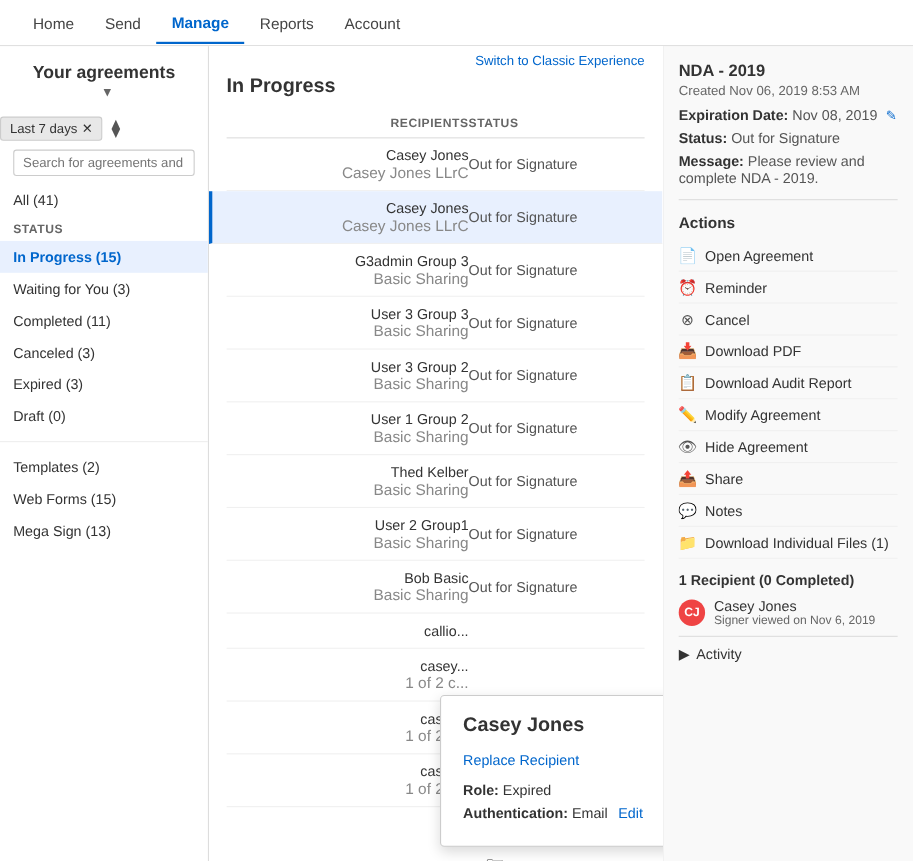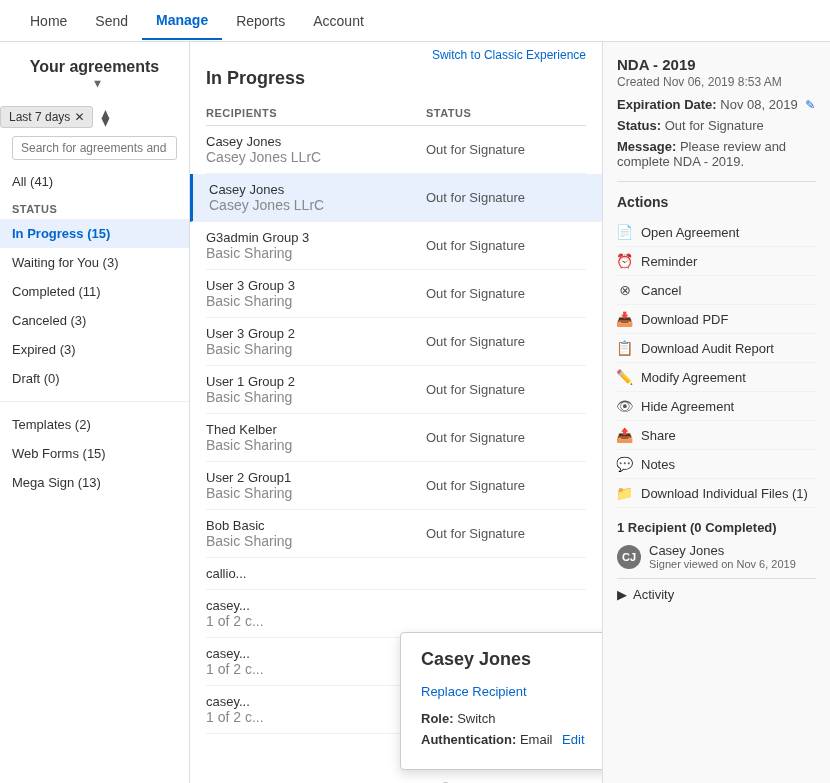--- a/index.html
+++ b/index.html
@@ -30,21 +30,21 @@
     
     .content-area { flex: 1; background: #fff; overflow-y: auto; position: relative; }
 
     
     .switch-classic { text-align: right; padding: 6px 16px; font-size: 12px; color: #0066cc; cursor: pointer; }
 
     
     .agreement-section { padding: 0 16px; }
     .section-title { font-size: 18px; font-weight: bold; color: #333; margin-bottom: 12px; }
     .table-header { display: flex; padding: 6px 0; border-bottom: 1px solid #ddd; font-size: 11px; color: #666; font-weight: bold; text-transform: uppercase; letter-spacing: 0.5px; }
-    .col-recipients { flex: 1; }
+    .col-recipients { flex: 1; text-align: right; }
     .col-status { width: 160px; }
 
     .agreement-row { display: flex; align-items: center; padding: 8px 0; border-bottom: 1px solid #f0f0f0; cursor: pointer; }
     .agreement-row.selected { background: #e8f0fe; margin: 0 -16px; padding: 8px 16px; border-left: 3px solid #0066cc; }
     .recipient-info { flex: 1; }
     .recipient-name { font-size: 13px; color: #333; font-weight: 500; }
     .recipient-sub { font-size: 14px; color: #888; }
     .status-text { width: 160px; font-size: 13px; color: #555; }
 
     
@@ -55,21 +55,21 @@
     .panel-field-label { font-weight: bold; color: #333; }
     .panel-field-value { color: #555; }
     .edit-icon { color: #0066cc; cursor: pointer; font-size: 12px; margin-left: 4px; }
     .panel-divider { border: none; border-top: 1px solid #ddd; margin: 12px 0; }
     .actions-title { font-size: 14px; font-weight: bold; color: #333; margin-bottom: 8px; }
     .action-item { display: flex; align-items: center; gap: 8px; padding: 6px 0; cursor: pointer; font-size: 13px; color: #333; border-bottom: 1px solid #f0f0f0; }
     .action-icon { width: 16px; height: 16px; color: #555; font-size: 14px; display: flex; align-items: center; justify-content: center; }
     .recipients-section { margin-top: 12px; }
     .recipients-header { font-size: 13px; font-weight: bold; color: #333; margin-bottom: 8px; }
     .recipient-card { display: flex; align-items: flex-start; gap: 8px; }
-    .recipient-avatar { width: 24px; height: 24px; border-radius: 50%; background: #737373; display: flex; align-items: center; justify-content: center; color: white; font-size: 11px; font-weight: bold; flex-shrink: 0; margin-top: 2px; }
+    .recipient-avatar { width: 24px; height: 24px; border-radius: 50%; background: #ef4444; display: flex; align-items: center; justify-content: center; color: white; font-size: 11px; font-weight: bold; flex-shrink: 0; margin-top: 2px; }
     .recipient-details .name { font-size: 13px; font-weight: 500; color: #333; }
     .recipient-details .viewed { font-size: 11px; color: #666; }
     .activity-row { display: flex; align-items: center; gap: 6px; padding: 8px 0; cursor: pointer; font-size: 13px; color: #333; border-top: 1px solid #ddd; margin-top: 8px; }
 
     
     .popup-overlay { position: absolute; top: 590px; left: 210px; width: 310px; background: #fff; border: 1px solid #ccc; border-radius: 4px; box-shadow: 0 4px 12px rgba(0,0,0,0.15); padding: 16px 20px; z-index: 10; }
     .popup-title { font-size: 18px; font-weight: bold; color: #333; margin-bottom: 14px; }
     .popup-link { color: #0066cc; cursor: pointer; text-decoration: none; font-size: 13px; display: block; margin-bottom: 12px; }
     .popup-field { font-size: 13px; margin-bottom: 6px; color: #333; }
     .popup-field-label { font-weight: bold; }
@@ -232,21 +232,21 @@
         </div>
         <div class="status-text col-status"></div>
       </div>
     </div>
 
     <div class="popup-overlay">
       <div class="popup-title">Casey Jones</div>
       <a class="popup-link">Replace Recipient</a>
       <div class="popup-field">
         <span class="popup-field-label"><span>Role</span>: </span>
-        <span>Switch</span>
+        <span>Expired</span>
       </div>
       <div class="popup-field">
         <span class="popup-field-label"><span>Authentication</span>: </span>
         <span>Email</span>
         <span class="popup-edit">Edit</span>
       </div>
       <div style="position:absolute; bottom:-30px; left:40px;">
         <span class="cursor-hand">☞</span>
       </div>
     </div>

